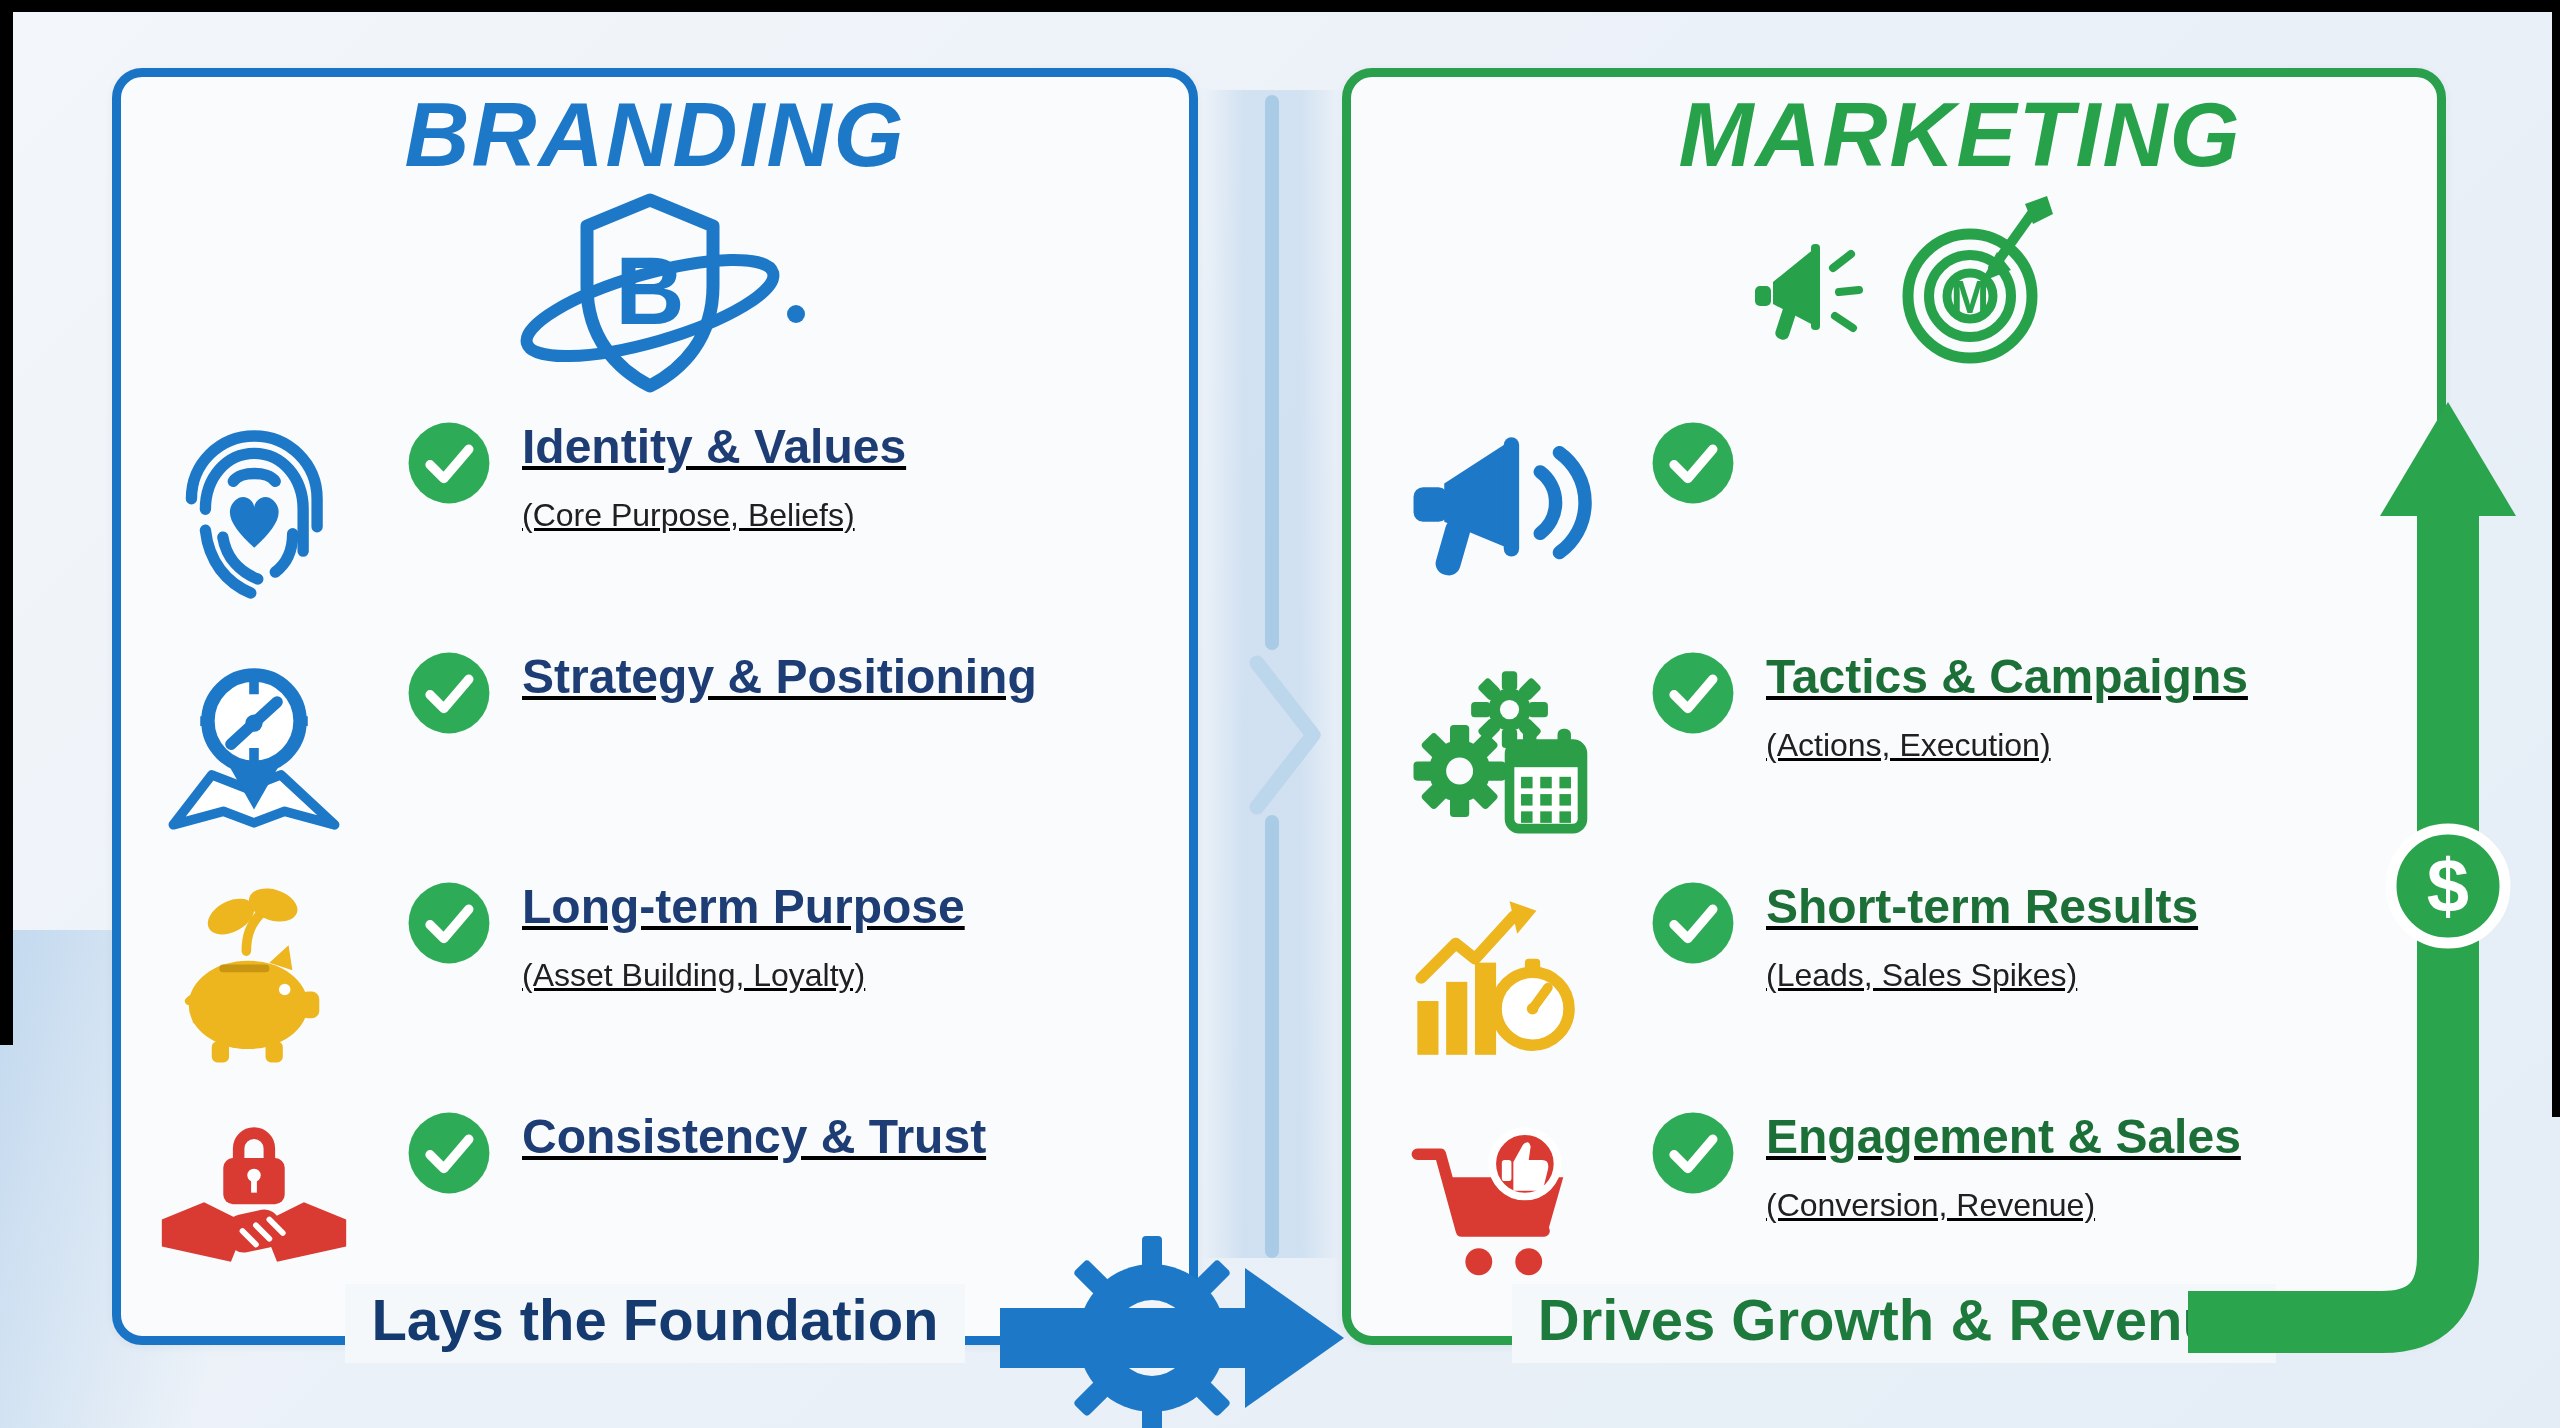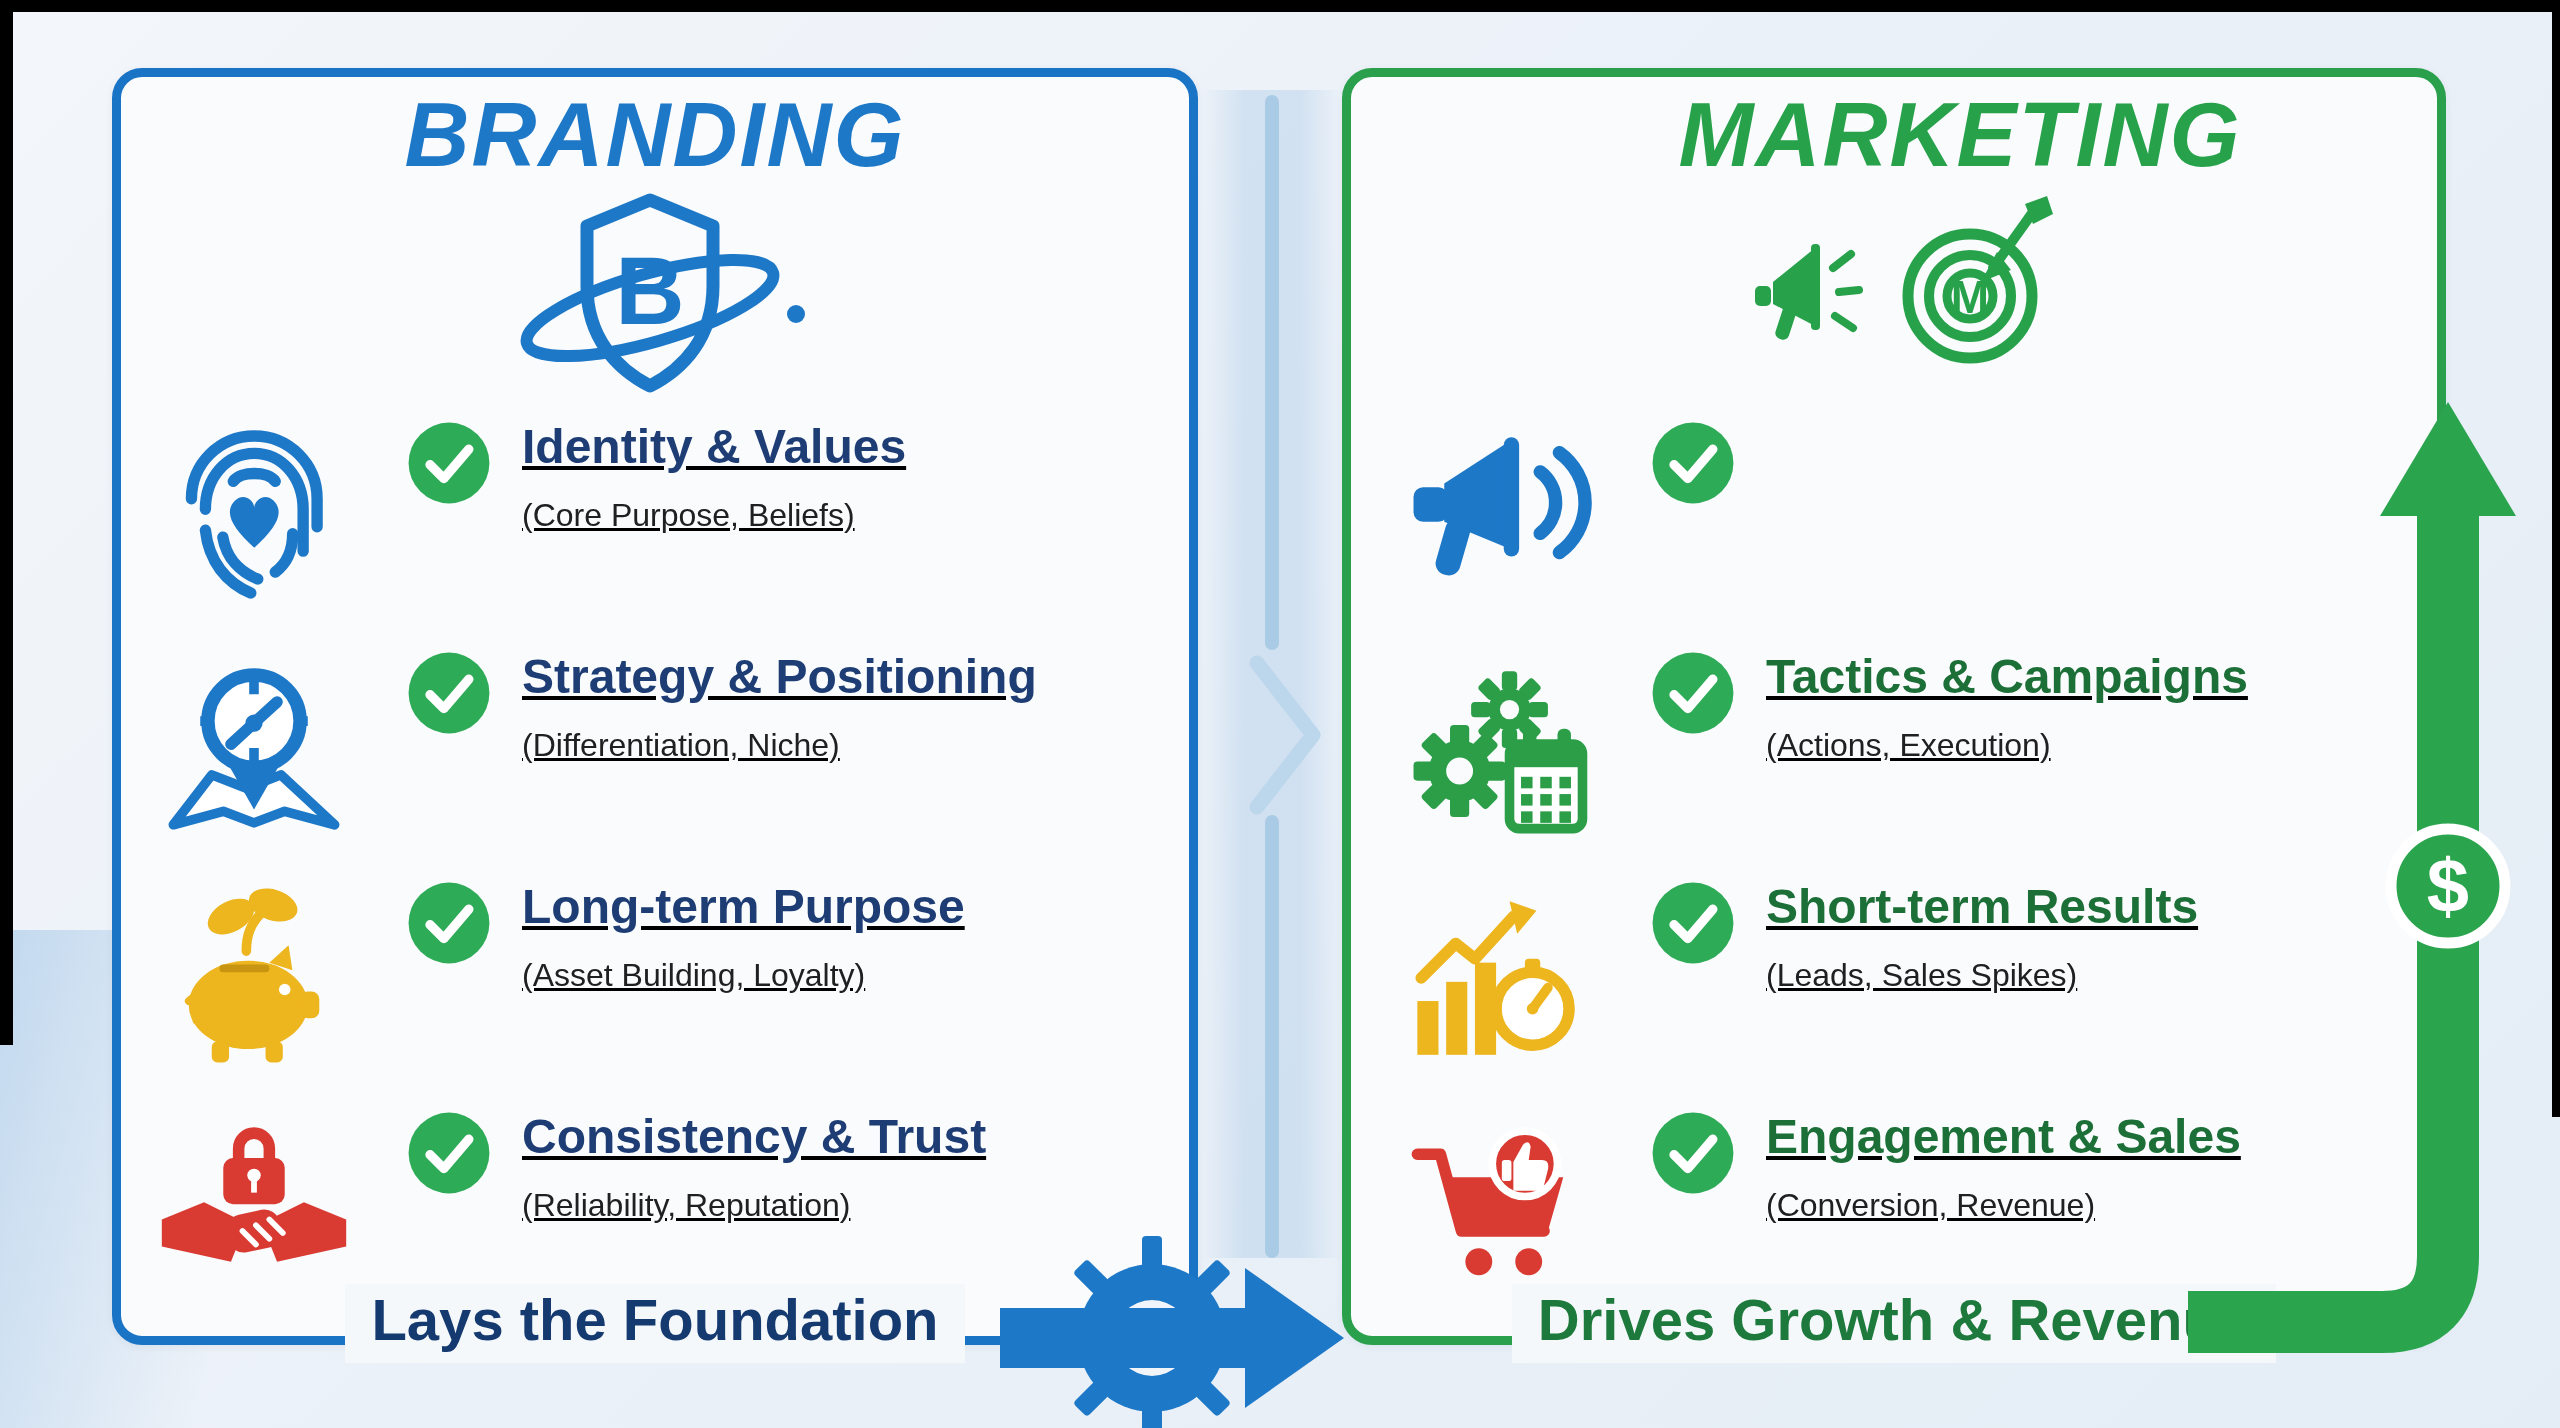--- a/index.html
+++ b/index.html
@@ -140,21 +140,20 @@
       </svg>
     </div>
     <div class="check">
       <svg viewBox="0 0 100 100">
           <circle cx="50" cy="50" r="47" fill="#2eab57"></circle>
       <path d="M28 52 L44 68 L73 34" fill="none" stroke="#fff" stroke-width="11" stroke-linecap="round" stroke-linejoin="round"></path>
         </svg>
     </div>
     <div class="text-block">
       <div class="item-title">Strategy &amp; Positioning</div>
-      <div class="item-sub">(Differentiation, Niche)</div>
     </div>
   </div>
 
   <div class="row left" style="top:880px">
     <div class="icon-box">
       <svg viewBox="0 0 100 100">
         <path d="M46 36 C46 28 48 22 54 16" stroke="#edb51e" stroke-width="5" fill="none" stroke-linecap="round"></path>
         <ellipse cx="38" cy="18" rx="13" ry="8" fill="#edb51e" transform="rotate(-28 38 18)"></ellipse>
         <ellipse cx="60" cy="12" rx="13" ry="8" fill="#edb51e" transform="rotate(18 60 12)"></ellipse>
         <ellipse cx="47" cy="64" rx="31" ry="23" fill="#edb51e"></ellipse>
@@ -193,21 +192,20 @@
       </svg>
     </div>
     <div class="check">
       <svg viewBox="0 0 100 100">
           <circle cx="50" cy="50" r="47" fill="#2eab57"></circle>
       <path d="M28 52 L44 68 L73 34" fill="none" stroke="#fff" stroke-width="11" stroke-linecap="round" stroke-linejoin="round"></path>
         </svg>
     </div>
     <div class="text-block">
       <div class="item-title">Consistency &amp; Trust</div>
-      <div class="item-sub">(Reliability, Reputation)</div>
     </div>
   </div>
 
   <div class="row right" style="top:420px">
     <div class="icon-box">
       <svg viewBox="0 0 100 100">
         <g fill="#1e78c8">
           <rect x="6" y="34" width="18" height="18" rx="5"></rect>
           <polygon points="22,32 56,10 56,66 22,52"></polygon>
           <rect x="53" y="8" width="8" height="62" rx="4"></rect>

